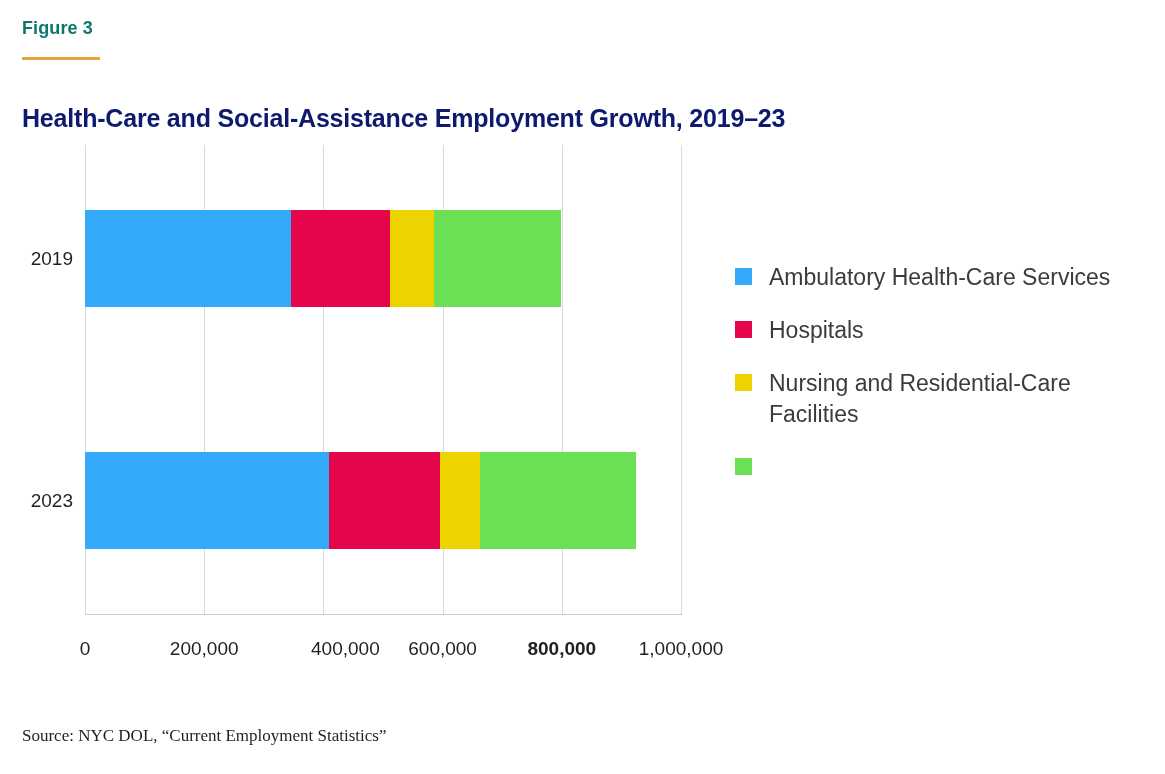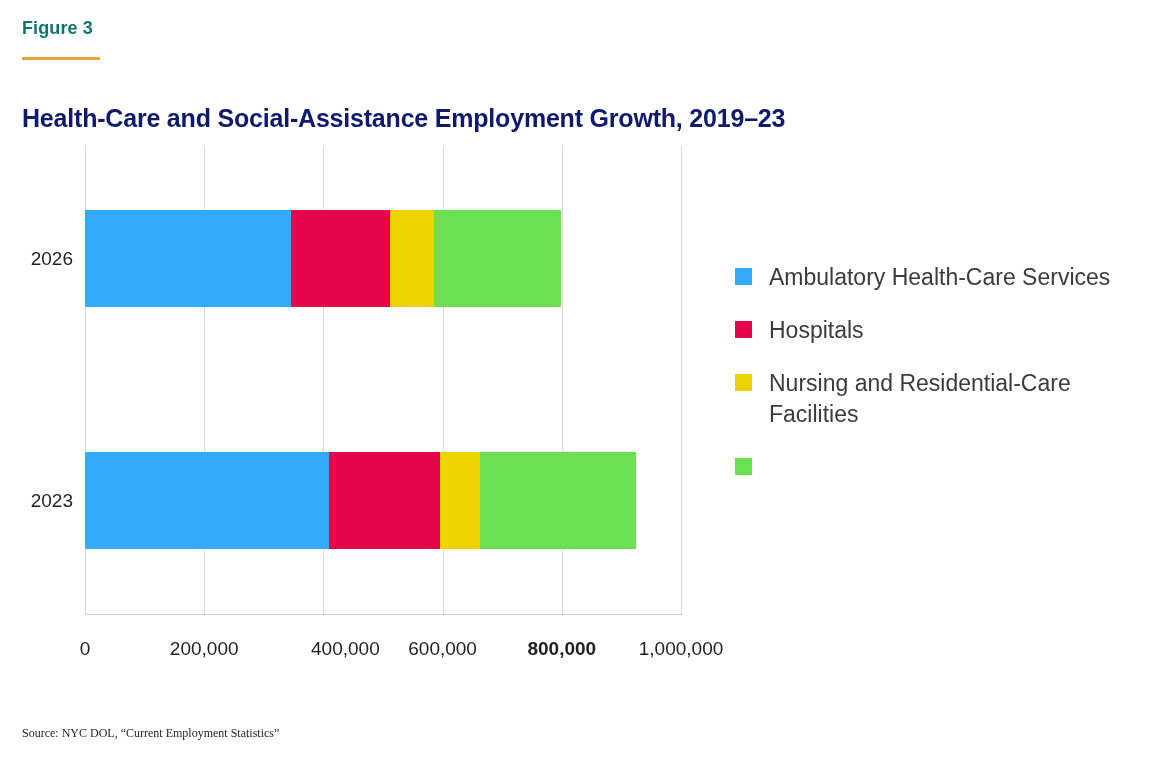--- a/index.html
+++ b/index.html
@@ -131,21 +131,21 @@
     color: #3b3b3b;
     max-width: 360px;
   }
 
   
   .source {
     position: absolute;
     left: 22px;
     top: 726px;
     font-family: "Liberation Serif", serif;
-    font-size: 12px;
+    font-size: 17px;
     color: #231f20;
     white-space: nowrap;
   }
 </style>
 </head>
 <body>
 
 <div class="fig-label">Figure 3</div>
 <div class="fig-rule"></div>
 <div class="fig-title">Health-Care and Social-Assistance Employment Growth, 2019–23</div>
@@ -178,21 +178,21 @@
 
   <div id="ticks">
       <div class="tick-label" style="left: 85px;">0</div>
       <div class="tick-label" style="left: 204.2px;">200,000</div>
       <div class="tick-label" style="left: 323.4px; margin-left: 22px;">400,000</div>
       <div class="tick-label" style="left: 442.6px;">600,000</div>
       <div class="tick-label" style="left: 561.8px; font-weight: bold;">800,000</div>
       <div class="tick-label" style="left: 681px;">1,000,000</div>
     </div>
   <div id="catlabels">
-      <div class="cat-label" style="left: 0px; width: 73px; top: 247.5px;">2026</div>
+      <div class="cat-label" style="left: 0px; width: 73px; top: 247.5px;">2019</div>
       <div class="cat-label" style="left: 0px; width: 73px; top: 489.5px;">2023</div>
     </div>
 </div>
 
 <div class="legend" id="legend">
     <div class="legend-item">
       <span class="legend-swatch" style="background: rgb(51, 170, 249);"></span>
       <span class="legend-text">Ambulatory Health-Care Services</span>
     </div>
     <div class="legend-item">

